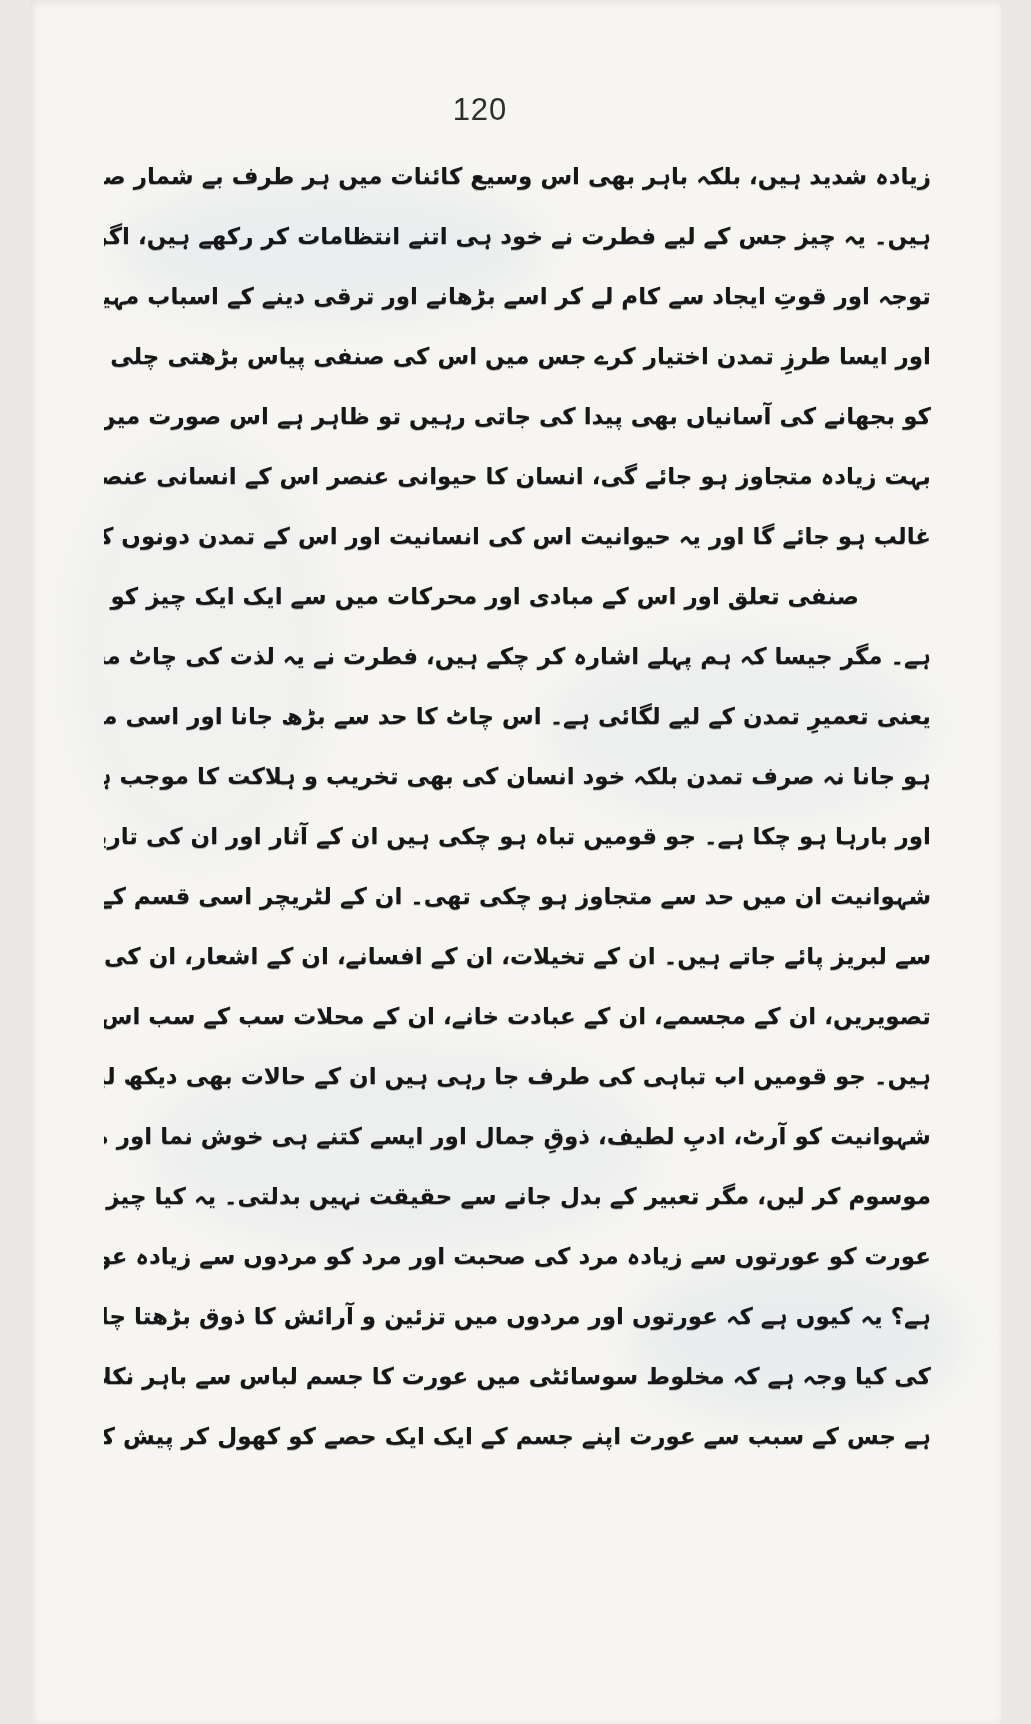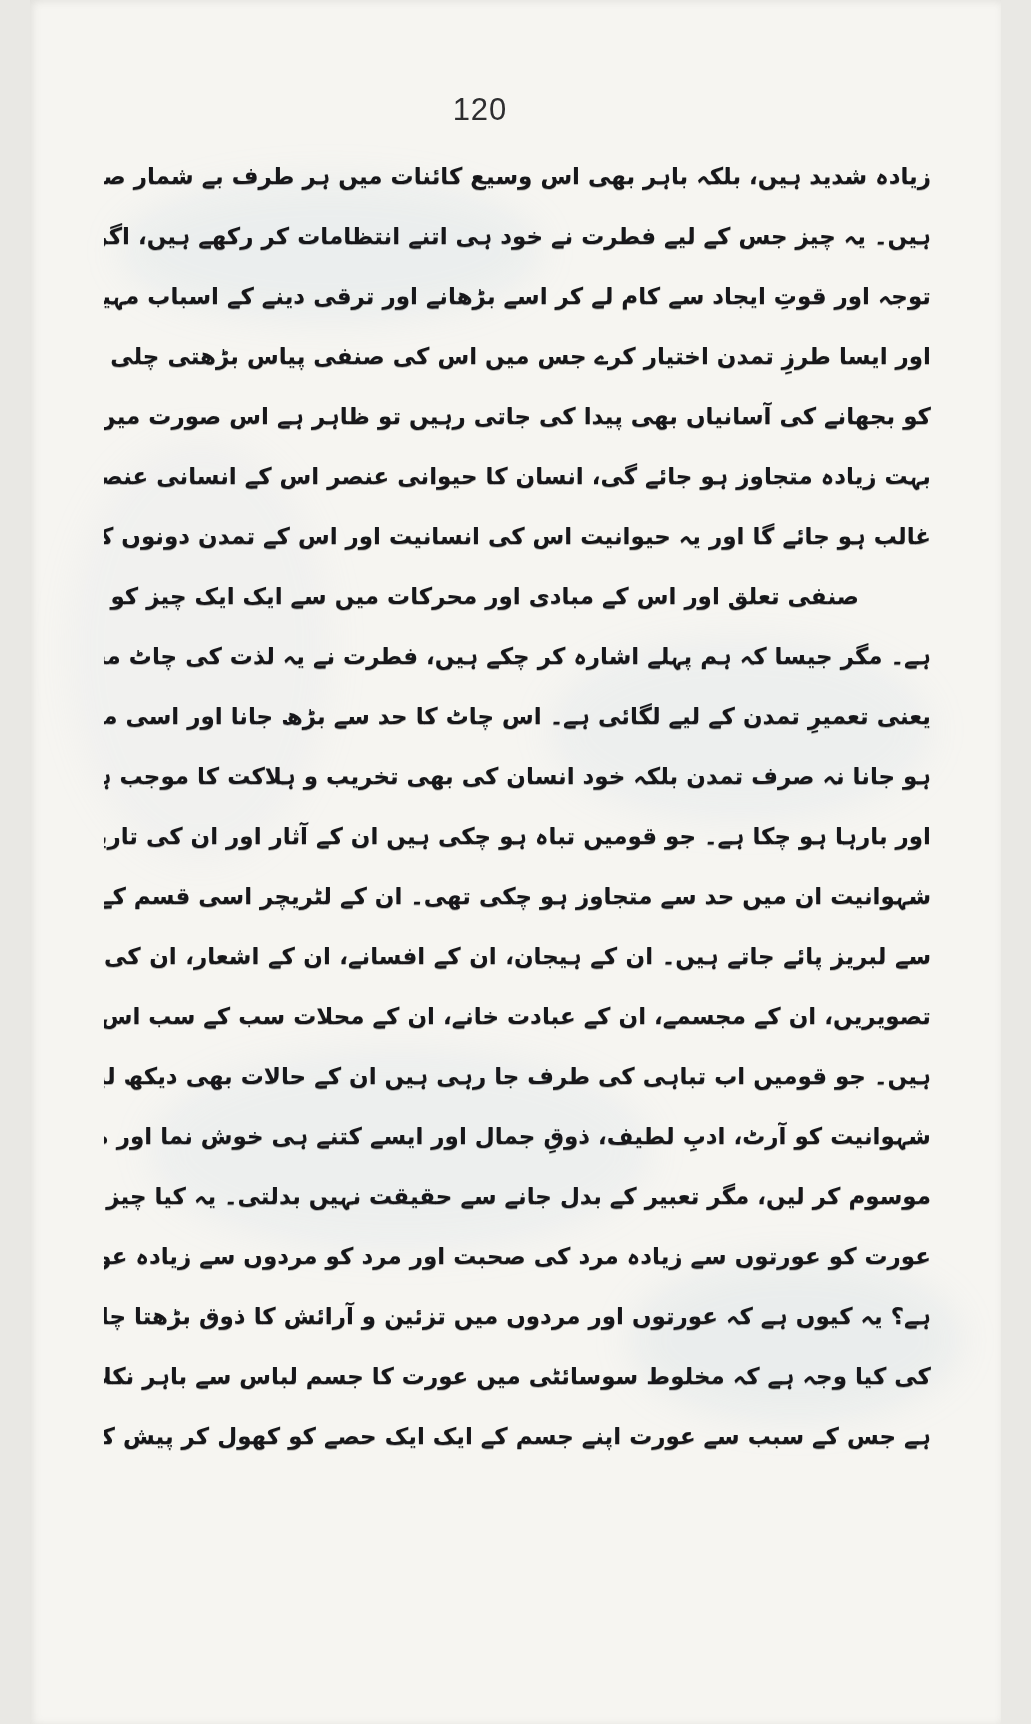--- a/index.html
+++ b/index.html
@@ -88,21 +88,21 @@
       <div class="line">اور ایسا طرزِ تمدن اختیار کرے جس میں اس کی صنفی پیاس بڑھتی چلی جائے اور پھر اس پیاس</div>
       <div class="line">کو بجھانے کی آسانیاں بھی پیدا کی جاتی رہیں تو ظاہر ہے اس صورت میں یہ حدِ مطلوب سے</div>
       <div class="line">بہت زیادہ متجاوز ہو جائے گی، انسان کا حیوانی عنصر اس کے انسانی عنصر پر پوری طرح</div>
       <div class="line">غالب ہو جائے گا اور یہ حیوانیت اس کی انسانیت اور اس کے تمدن دونوں کو کھا جائے گی۔</div>
       <div class="line indent">صنفی تعلق اور اس کے مبادی اور محرکات میں سے ایک ایک چیز کو فطرت نے لذیذ بنایا</div>
       <div class="line">ہے۔ مگر جیسا کہ ہم پہلے اشارہ کر چکے ہیں، فطرت نے یہ لذت کی چاٹ محض اپنے مقصد</div>
       <div class="line">یعنی تعمیرِ تمدن کے لیے لگائی ہے۔ اس چاٹ کا حد سے بڑھ جانا اور اسی میں انسان کا منہمک</div>
       <div class="line">ہو جانا نہ صرف تمدن بلکہ خود انسان کی بھی تخریب و ہلاکت کا موجب ہوسکتا ہے، ہو رہا ہے</div>
       <div class="line">اور بارہا ہو چکا ہے۔ جو قومیں تباہ ہو چکی ہیں ان کے آثار اور ان کی تاریخ کو دیکھیے۔</div>
       <div class="line">شہوانیت ان میں حد سے متجاوز ہو چکی تھی۔ ان کے لٹریچر اسی قسم کے ہیجان انگیز مضامین</div>
-      <div class="line">سے لبریز پائے جاتے ہیں۔ ان کے ہیجان، ان کے افسانے، ان کے اشعار، ان کی</div>
+      <div class="line">سے لبریز پائے جاتے ہیں۔ ان کے تخیلات، ان کے افسانے، ان کے اشعار، ان کی</div>
       <div class="line">تصویریں، ان کے مجسمے، ان کے عبادت خانے، ان کے محلات سب کے سب اس پر شاہد</div>
       <div class="line">ہیں۔ جو قومیں اب تباہی کی طرف جا رہی ہیں ان کے حالات بھی دیکھ لیجیے۔ وہ اپنی</div>
       <div class="line">شہوانیت کو آرٹ، ادبِ لطیف، ذوقِ جمال اور ایسے کتنے ہی خوش نما اور معصوم ناموں سے</div>
       <div class="line">موسوم کر لیں، مگر تعبیر کے بدل جانے سے حقیقت نہیں بدلتی۔ یہ کیا چیز ہے کہ سوسائٹی میں</div>
       <div class="line">عورت کو عورتوں سے زیادہ مرد کی صحبت اور مرد کو مردوں سے زیادہ عورتوں کی معیت مرغوب</div>
       <div class="line">ہے؟ یہ کیوں ہے کہ عورتوں اور مردوں میں تزئین و آرائش کا ذوق بڑھتا چلا جا رہا ہے؟ اس</div>
       <div class="line">کی کیا وجہ ہے کہ مخلوط سوسائٹی میں عورت کا جسم لباس سے باہر نکلا پڑتا ہے؟ وہ کون سی شے</div>
       <div class="line">ہے جس کے سبب سے عورت اپنے جسم کے ایک ایک حصے کو کھول کر پیش کر رہی ہے اور</div>
     </div>
 

